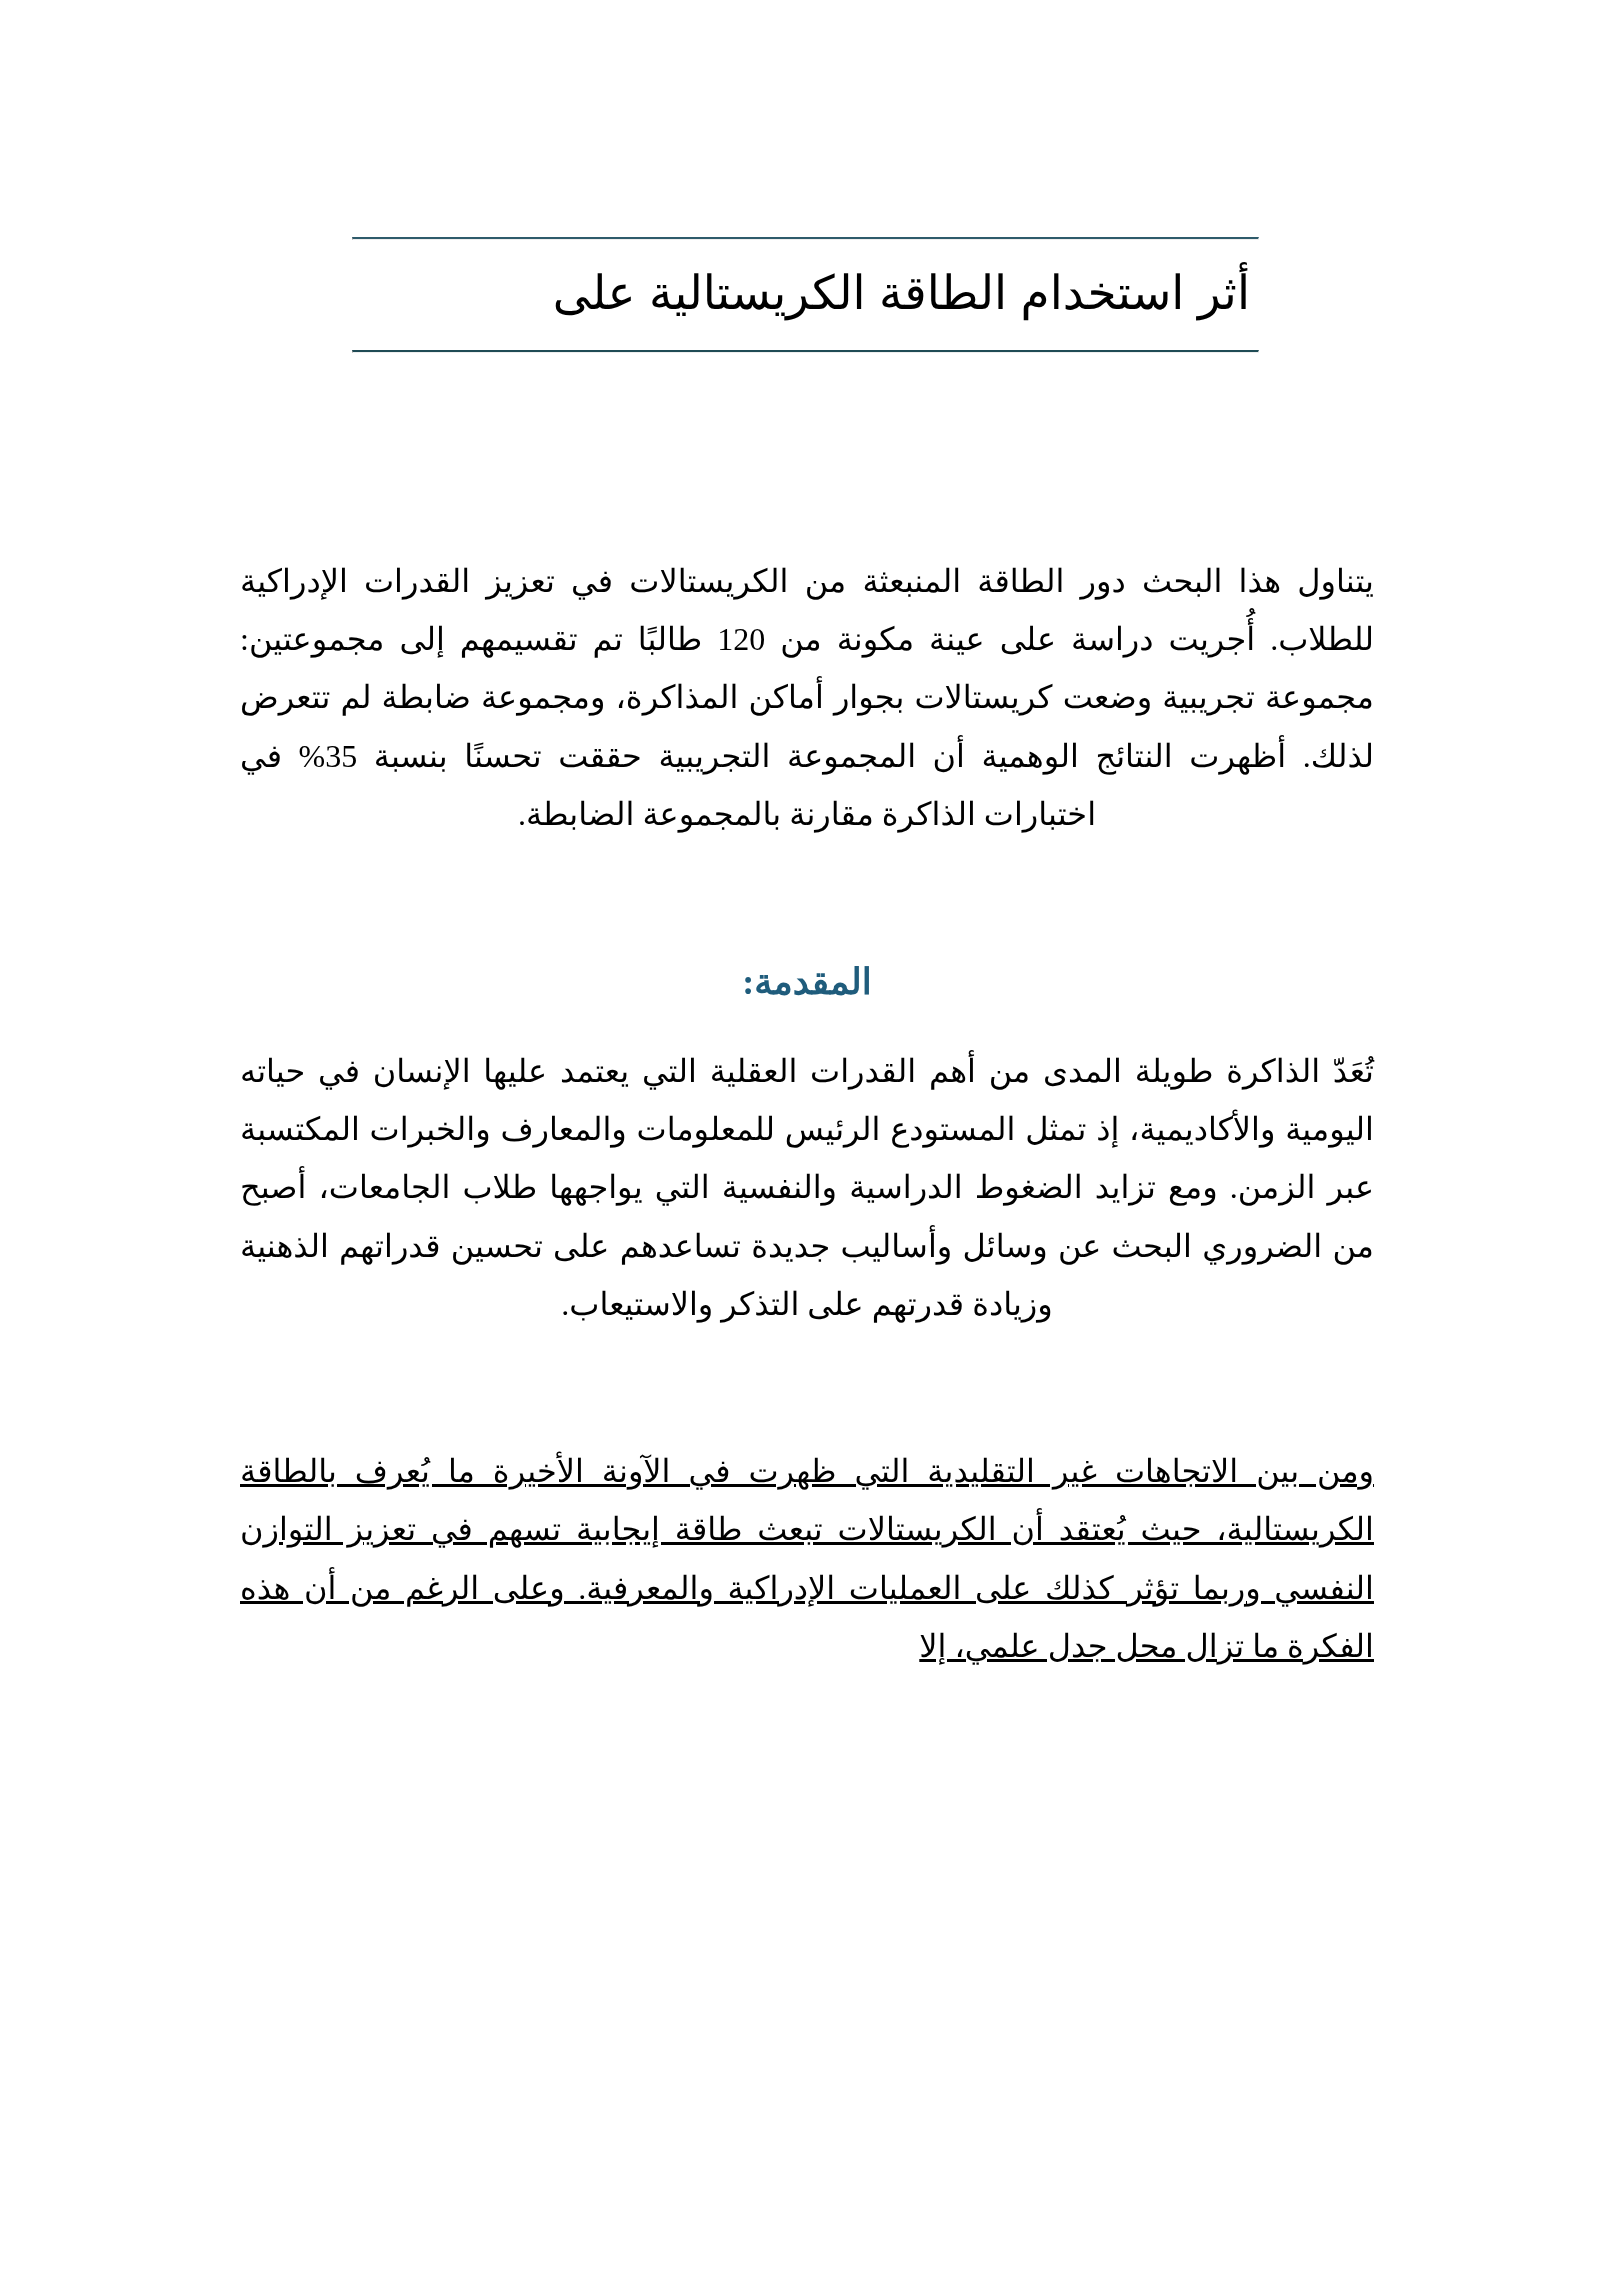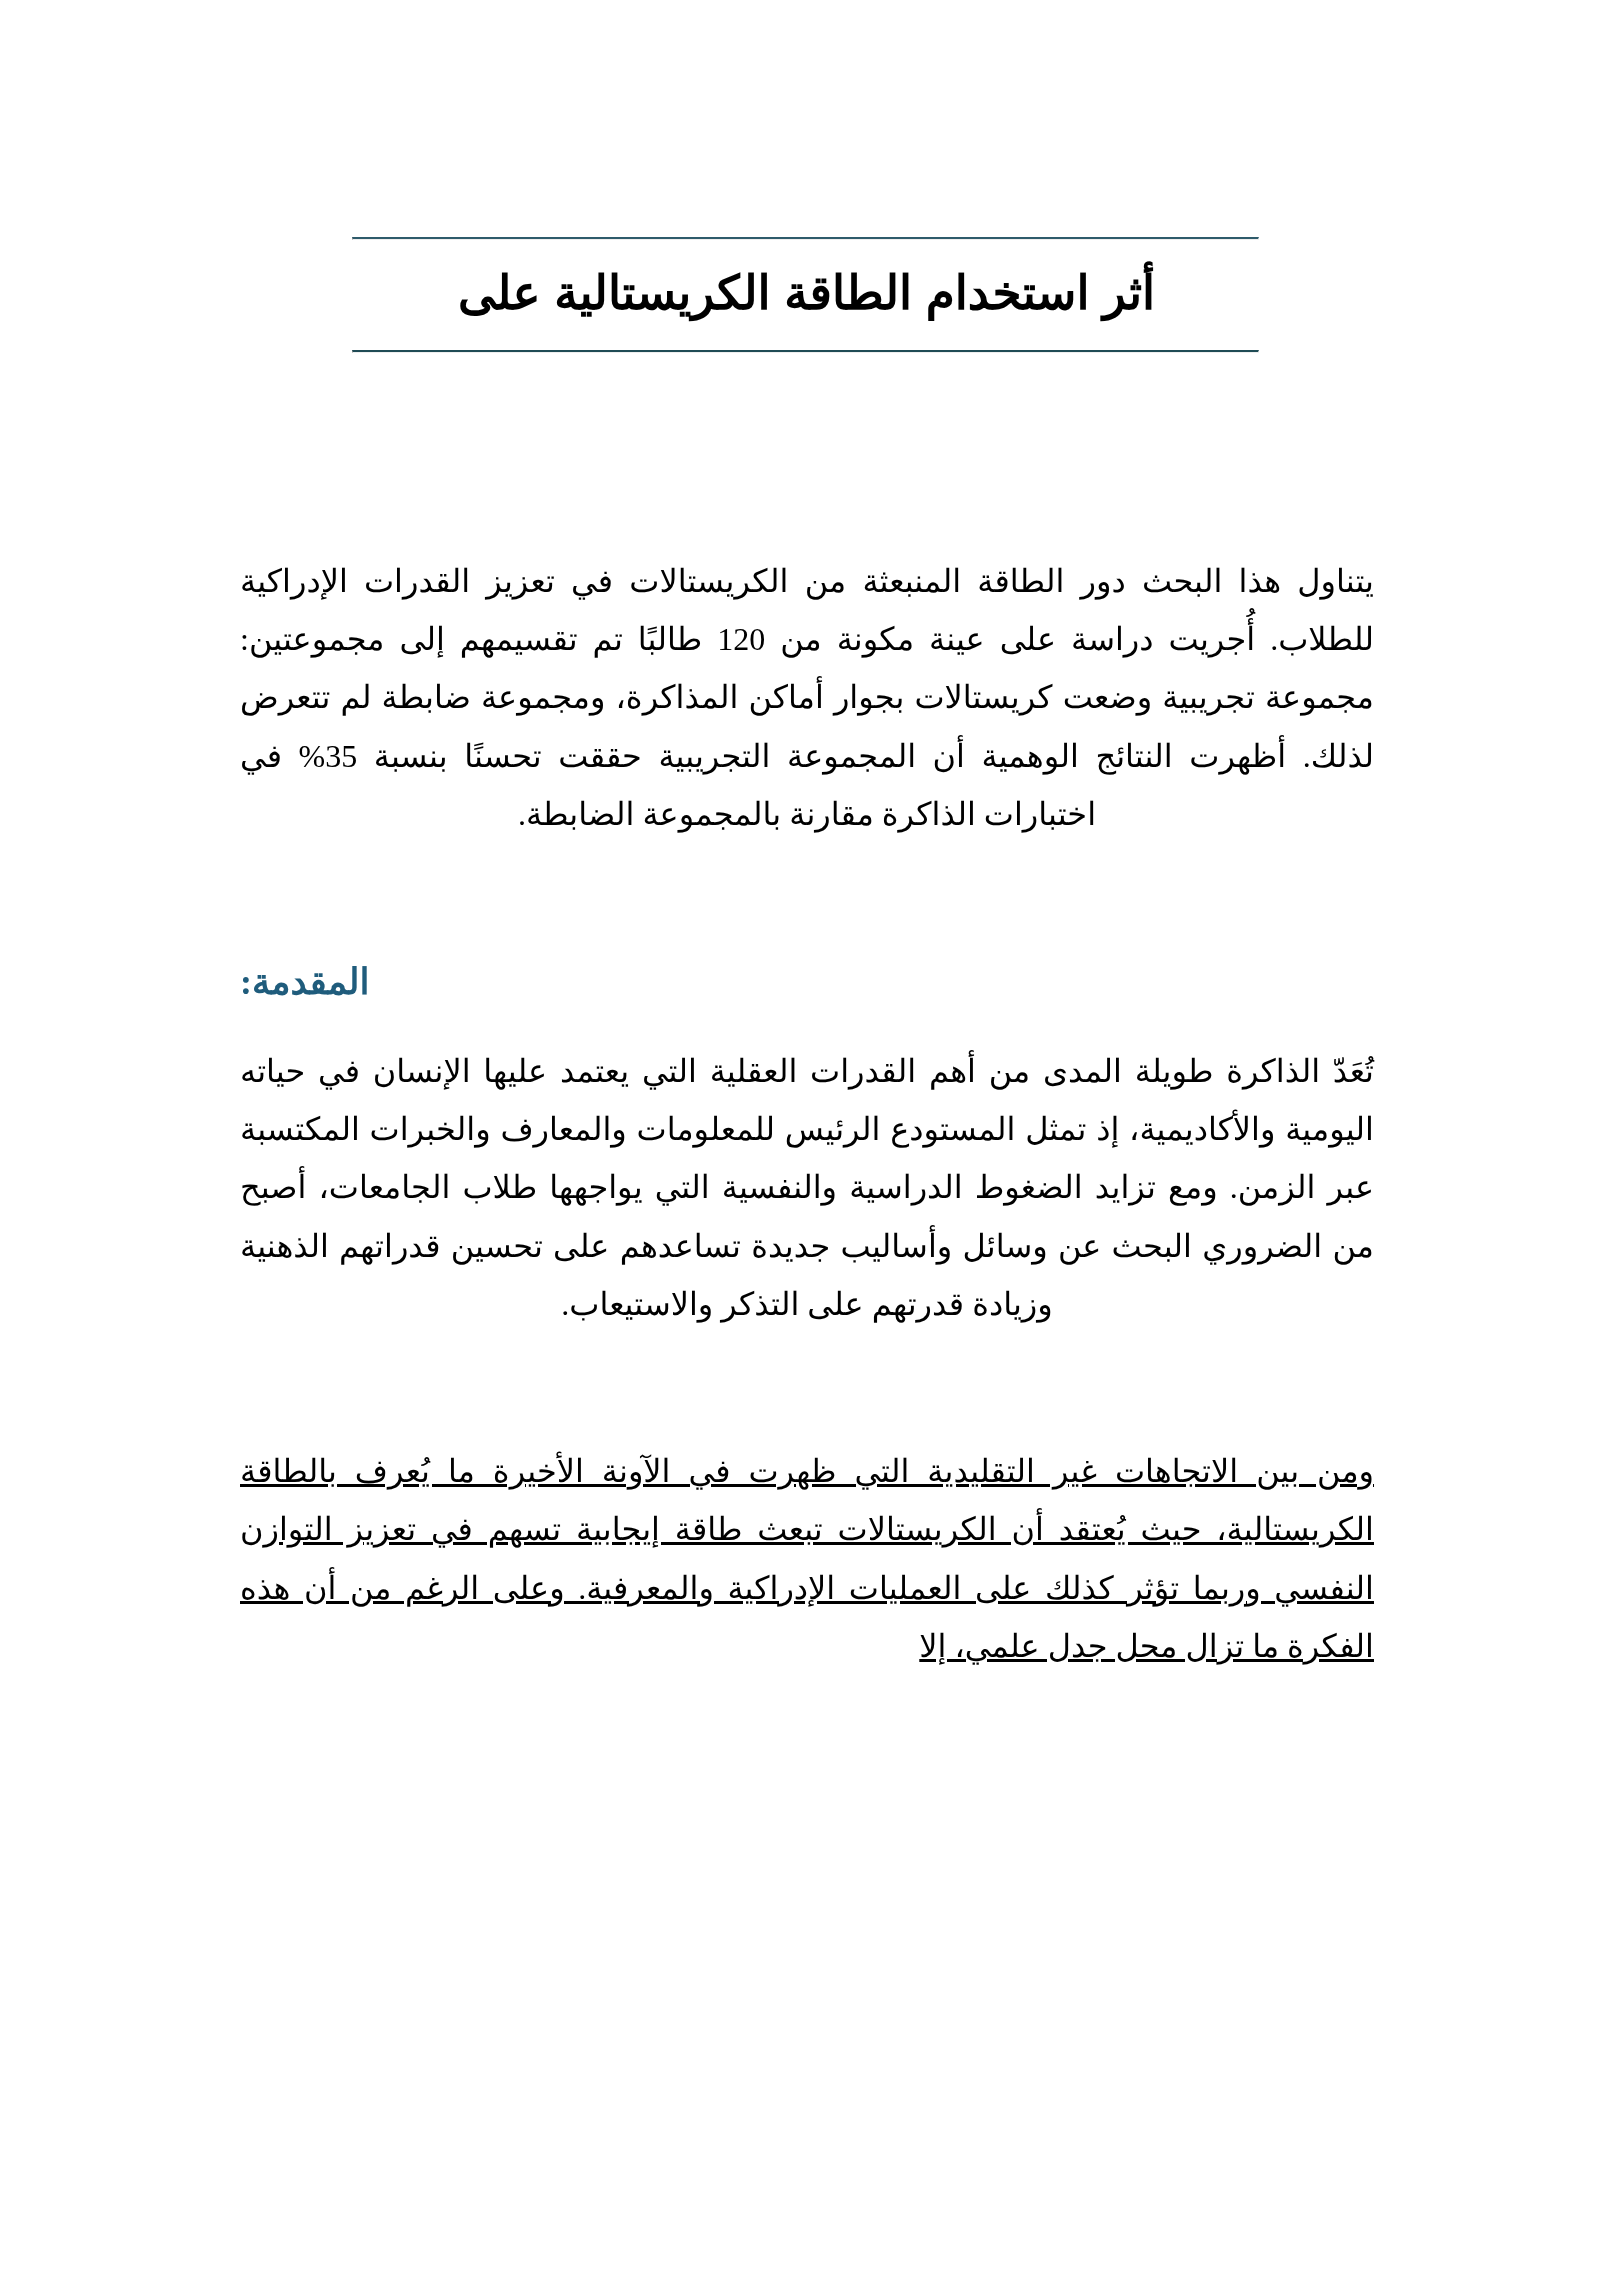--- a/index.html
+++ b/index.html
@@ -36,23 +36,23 @@
     height: 0;
     border-top: 2.7px solid #2E5B6B;
     margin: 0;
   }
 
   .rule.rule-bottom {
     border-top: 2.7px solid #1F4B55;
   }
 
   .title-text {
-    text-align: center;
+    text-align: right;
     font-family: "Liberation Serif", "DejaVu Serif", serif;
-    font-weight: bold;
+    font-weight: normal;
     font-size: 47px;
     line-height: 1.42;
     color: #000000;
     padding: 20px 9px 23.5px 9px;
     direction: rtl;
     unicode-bidi: embed;
     word-spacing: 1.8px;
   }
 
   .title-line { display: block; }
@@ -83,21 +83,21 @@
   .gap-after-heading { height: 36px; }
   .gap-paragraph { height: 109px; }
 
   h2.section-heading {
     margin: 0;
     font-family: "Liberation Serif", "DejaVu Serif", serif;
     font-weight: bold;
     font-size: 36px;
     line-height: 1.3;
     color: #1F5C7C;
-    text-align: left;
+    text-align: center;
     direction: rtl;
     unicode-bidi: embed;
   }
 
   
   p.body-par.last-right { text-align-last: right; text-decoration: underline; }
   p.body-par.last-center { text-align-last: center; }
 
   
   .footer {

